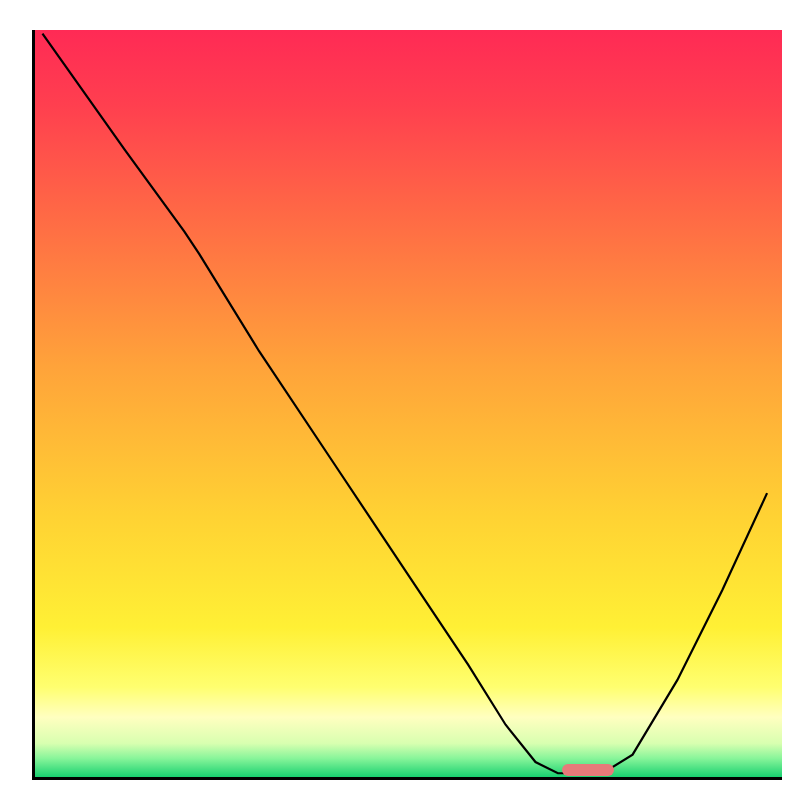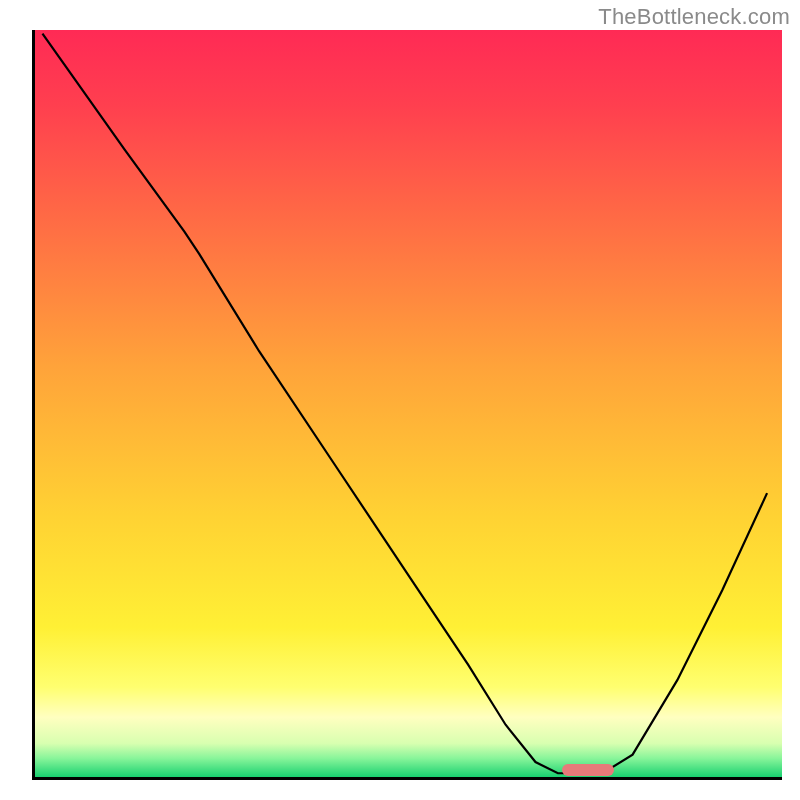--- a/index.html
+++ b/index.html
@@ -52,21 +52,20 @@
     position: absolute;
     height: 12px;
     border-radius: 6px;
     background: #e77a7a;
   }
 </style>
 </head>
 <body>
 
 <div class="container">
-  <div class="watermark">TheBottleneck.com</div>
 
   <div class="chart-area">
     <svg class="gradient-bg" viewBox="0 0 100 100" preserveAspectRatio="none">
       <defs>
         <linearGradient id="bg-grad" x1="0" y1="0" x2="0" y2="1">
             <stop offset="0%" stop-color="#ff2a55"></stop>
             <stop offset="10%" stop-color="#ff3f4f"></stop>
             <stop offset="25%" stop-color="#ff6a45"></stop>
             <stop offset="45%" stop-color="#ffa33a"></stop>
             <stop offset="65%" stop-color="#ffd233"></stop>

